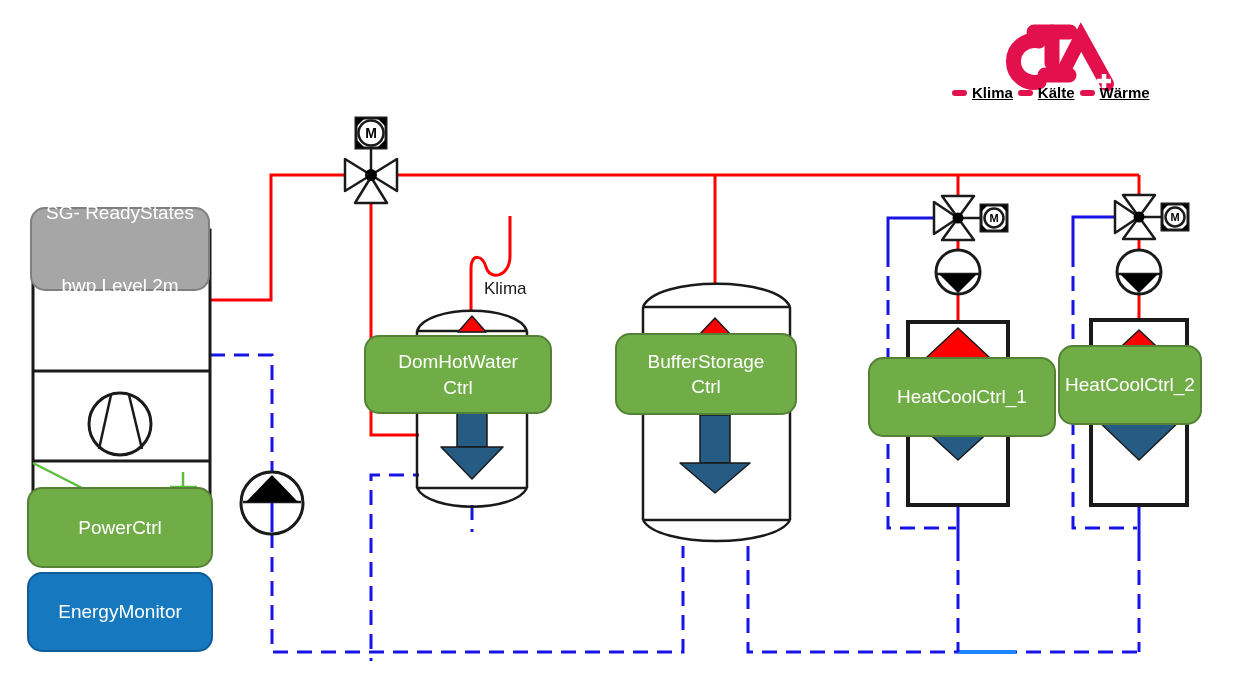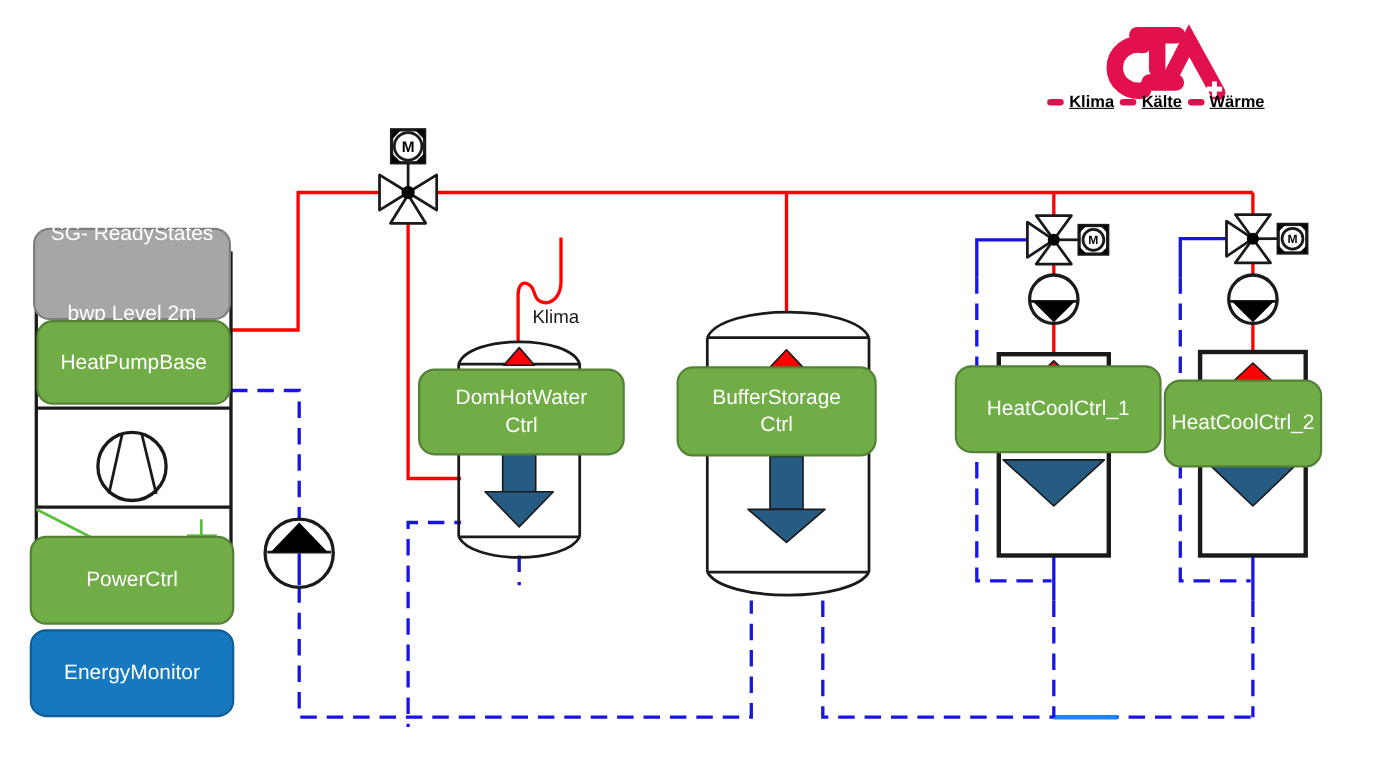--- a/index.html
+++ b/index.html
@@ -197,43 +197,40 @@
       <line x1="1097" y1="81" x2="1111" y2="81" stroke="#fff" stroke-width="4.5"></line>
       <line x1="1104" y1="74" x2="1104" y2="88" stroke="#fff" stroke-width="4.5"></line>
     </g>
   </svg>
 
   <div class="box gray" style="left:30px;top:207px;width:180px;height:84px;">
     <span>SG- ReadyStates</span>
     <span>bwp Level 2m</span>
   </div>
 
-  <div class="box green" style="left:33px;top:291px;width:177px;height:77px;">
-    <span>HeatPumpBase</span>
-  </div>
 
   <div class="box green" style="left:27px;top:487px;width:186px;height:81px;">
     <span>PowerCtrl</span>
   </div>
 
   <div class="box bluebx" style="left:27px;top:572px;width:186px;height:80px;">
     <span>EnergyMonitor</span>
   </div>
 
-  <div class="box green" style="left:380px;top:335px;width:188px;height:79px;">
+  <div class="box green" style="left:364px;top:335px;width:188px;height:79px;">
     <span>DomHotWater</span>
     <span>Ctrl</span>
   </div>
 
   <div class="box green" style="left:615px;top:333px;width:182px;height:82px;">
     <span>BufferStorage</span>
     <span>Ctrl</span>
   </div>
 
-  <div class="box green" style="left:868px;top:332px;width:188px;height:80px;">
+  <div class="box green" style="left:868px;top:357px;width:188px;height:80px;">
     <span>HeatCoolCtrl_1</span>
   </div>
 
   <div class="box green" style="left:1058px;top:345px;width:144px;height:80px;">
     <span>HeatCoolCtrl_2</span>
   </div>
 
   <div id="syphon-label">Klima</div>
 
   <div id="tagline">

